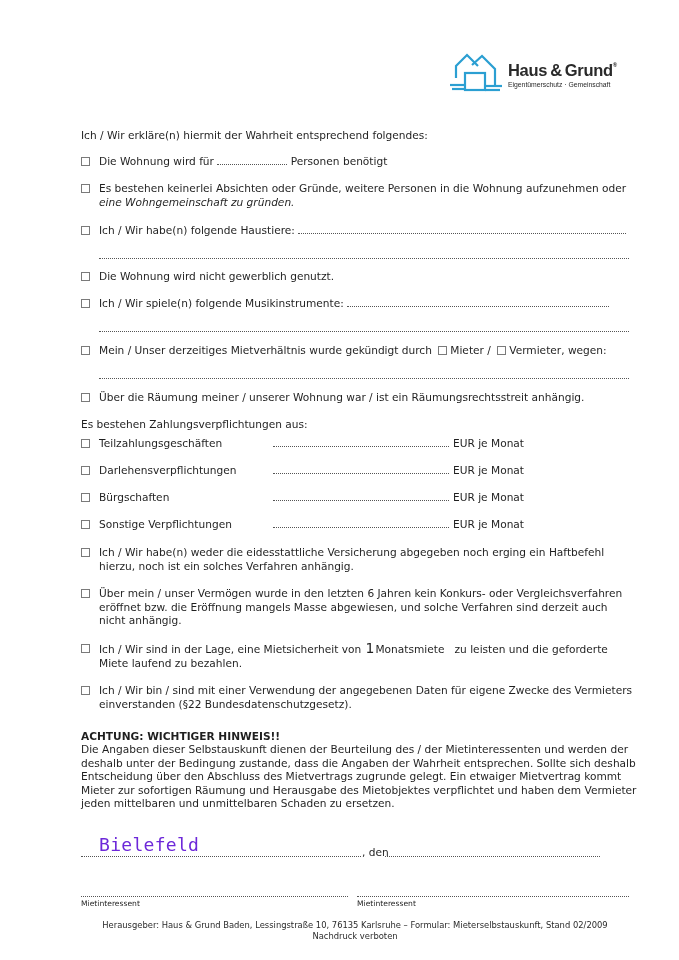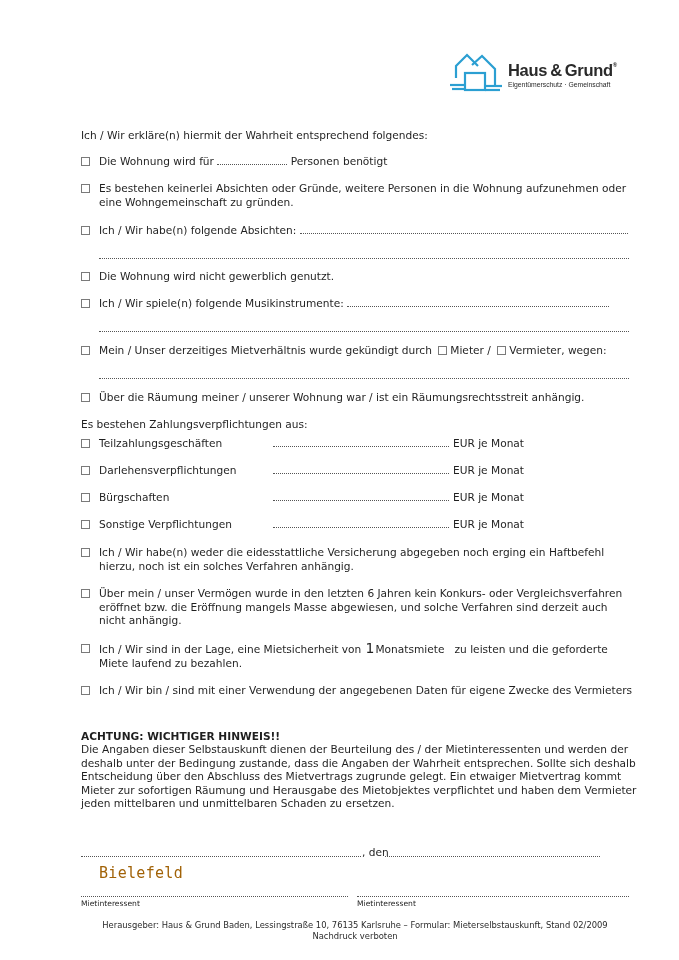--- a/index.html
+++ b/index.html
@@ -101,24 +101,23 @@
       width: 560px;
       line-height: 13.6px;
       font-size: 10.6px;
     }
     .notice-body span { display: block; white-space: nowrap; }
     .handwritten {
       position: absolute;
       left: 99px;
       top: 834px;
       font-family: "DejaVu Sans Mono", "Liberation Mono", monospace;
-      font-size: 15px;
-      color: #a16207;
+      font-size: 18px;
+      color: #6d28d9;
       letter-spacing: 0.3px;
-      margin-top: 30px;
     }
     .place-dots { position: absolute; left: 81px; top: 847px; width: 280px; height: 10px; border-bottom: 1px dotted #555; }
     .den-label { position: absolute; left: 362px; top: 846px; white-space: nowrap; }
     .date-dots { position: absolute; left: 385px; top: 847px; width: 215px; height: 10px; border-bottom: 1px dotted #555; }
     .sig-dots1 { position: absolute; left: 81px; top: 887px; width: 267px; height: 10px; border-bottom: 1px dotted #555; }
     .sig-dots2 { position: absolute; left: 357px; top: 887px; width: 272px; height: 10px; border-bottom: 1px dotted #555; }
     .sig-label1 { position: absolute; left: 81px; top: 899px; font-size: 7.6px; }
     .sig-label2 { position: absolute; left: 357px; top: 899px; font-size: 7.6px; }
     .footer {
       position: absolute;
@@ -159,28 +158,28 @@
     <span>Die Wohnung wird für</span>
     <span class="dots" style="width:70px;"></span>
     <span>Personen benötigt</span>
   </span>
 </div>
 
 <div class="row" style="top:182px; height:28px;">
   <span class="cb"></span>
   <span class="txt">
     <span style="display:block;">Es bestehen keinerlei Absichten oder Gründe, weitere Personen in die Wohnung aufzunehmen oder</span>
-    <span style="display:block;">eine Wohngemeinschaft zu gründen.</span>
+    <span style="display:block;font-style:italic;">eine Wohngemeinschaft zu gründen.</span>
   </span>
 </div>
 
 <div class="row" style="top:224px; height:14px;">
   <span class="cb"></span>
   <span class="txt">
-    <span>Ich / Wir habe(n) folgende Absichten:</span>
+    <span>Ich / Wir habe(n) folgende Haustiere:</span>
     <span class="dots" style="width:328px;"></span>
   </span>
 </div>
 <div class="dotline" style="top:258px;"></div>
 
 <div class="row" style="top:270px; height:14px;">
   <span class="cb"></span>
   <span class="txt">Die Wohnung wird nicht gewerblich genutzt.</span>
 </div>
 
@@ -261,20 +260,21 @@
       <span>zu leisten und die geforderte</span>
     </span>
     <span style="display:block;">Miete laufend zu bezahlen.</span>
   </span>
 </div>
 
 <div class="row" style="top:684px; height:28px;">
   <span class="cb"></span>
   <span class="txt">
     <span style="display:block;">Ich / Wir bin / sind mit einer Verwendung der angegebenen Daten für eigene Zwecke des Vermieters</span>
+    <span style="display:block;">einverstanden (§22 Bundesdatenschutzgesetz).</span>
   </span>
 </div>
 
 <div class="notice-head">ACHTUNG: WICHTIGER HINWEIS!!</div>
 <div class="notice-body">
   <span>Die Angaben dieser Selbstauskunft dienen der Beurteilung des / der Mietinteressenten und werden der</span>
   <span>deshalb unter der Bedingung zustande, dass die Angaben der Wahrheit entsprechen. Sollte sich deshalb</span>
   <span>Entscheidung über den Abschluss des Mietvertrags zugrunde gelegt. Ein etwaiger Mietvertrag kommt</span>
   <span>Mieter zur sofortigen Räumung und Herausgabe des Mietobjektes verpflichtet und haben dem Vermieter</span>
   <span>jeden mittelbaren und unmittelbaren Schaden zu ersetzen.</span>

